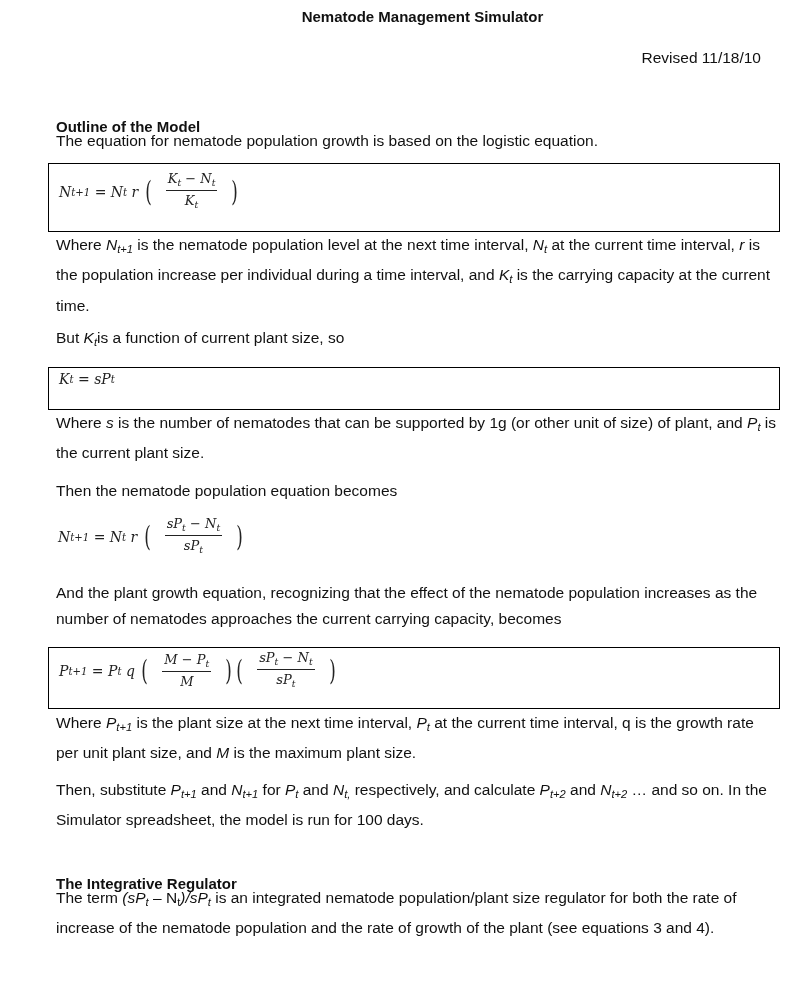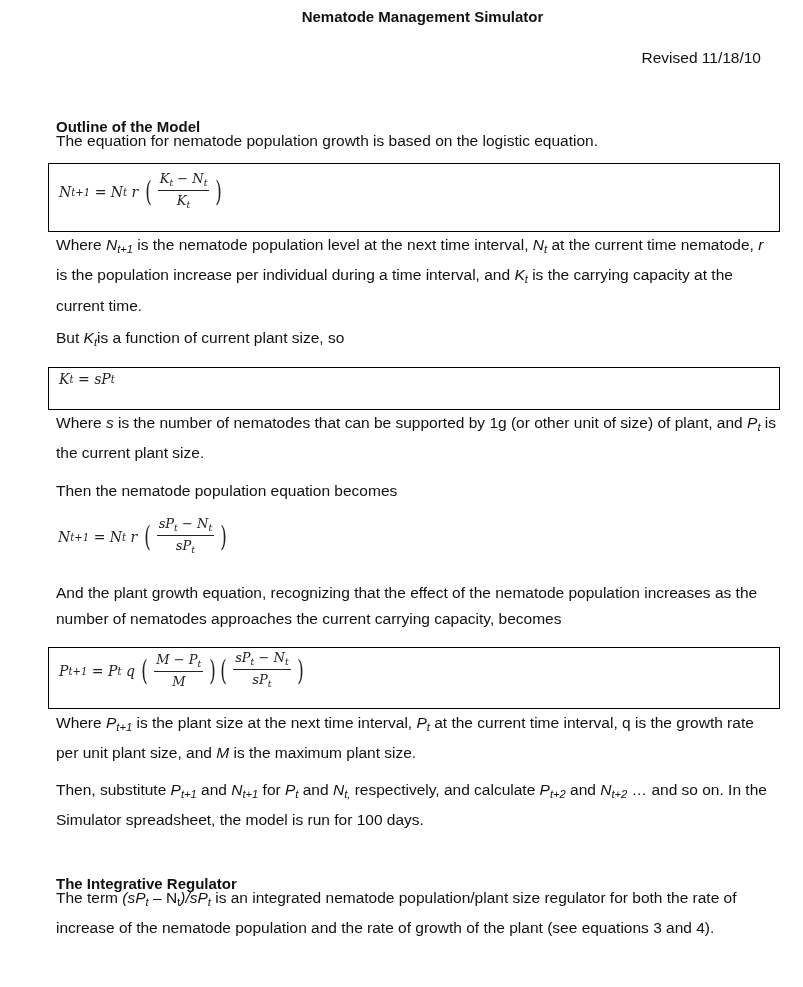--- a/index.html
+++ b/index.html
@@ -15,21 +15,21 @@
     .para { left: 56px; width: 720px; line-height: 26px; font-size: 15.5px; }
     .eqbox {
       left: 48px; width: 732px; border: 1.5px solid #000; box-sizing: border-box;
     }
     .eqnoborder { left: 48px; width: 732px; }
     .math {
       position: absolute; left: 10px; font-family: "DejaVu Serif", "Liberation Serif", serif;
       font-style: italic; font-size: 14px; color: #222; display: flex; align-items: center; white-space: nowrap;
     }
     .math .up { font-style: normal; }
-    .frac { display: inline-flex; flex-direction: column; align-items: center; margin: 0 4px; font-size: 13px; }
+    .frac { display: inline-flex; flex-direction: column; align-items: center; margin: 0 12px; font-size: 13px; }
     .frac .num { border-bottom: 1px solid #222; padding: 0 2px; line-height: 15px; }
     .frac .den { padding: 0 2px; line-height: 19px; }
     .paren { font-size: 28px; font-style: normal; font-weight: 100; line-height: 1; transform: scaleX(0.6); display: inline-block; }
     sub { font-size: 0.72em; vertical-align: -0.3em; }
     .eqnref { position: absolute; left: 376px; font-size: 15px; white-space: nowrap; }
     .dots { letter-spacing: -0.5px; }
     i { font-style: italic; }
   </style>
 </head>
 <body>
@@ -49,21 +49,21 @@
     <span class="paren">(</span>
     <span class="frac">
         <span class="num"><span>K</span><sub>t</sub> <span class="up">−</span> <span>N</span><sub>t</sub></span>
         <span class="den"><span>K</span><sub>t</sub></span>
       </span>
     <span class="paren">)</span>
   </div>
 </div>
 
 <div class="abs para" style="top:232px">
-  <span>Where </span><i>N</i><i><sub>t+1</sub></i><span> is the nematode population level at the next time interval, </span><i>N</i><i><sub>t</sub></i><span> at the current time nematode, </span><i>r</i><span> is the population increase per individual during a time interval, and </span><i>K</i><i><sub>t</sub></i><span> is the carrying capacity at the current time.</span>
+  <span>Where </span><i>N</i><i><sub>t+1</sub></i><span> is the nematode population level at the next time interval, </span><i>N</i><i><sub>t</sub></i><span> at the current time interval, </span><i>r</i><span> is the population increase per individual during a time interval, and </span><i>K</i><i><sub>t</sub></i><span> is the carrying capacity at the current time.</span>
 </div>
 
 <div class="abs para" style="top:325px">
   <span>But </span><i>K</i><i><sub>t</sub></i><span>is a function of current plant size, so</span>
 </div>
 
 <div class="abs eqbox" style="top:367px; height:43px">
   <div class="math" style="top:3px">
     <span>K</span><sub>t</sub>
     &nbsp;<span class="up">=</span>&nbsp;<span>s</span><span>P</span><sub>t</sub>

